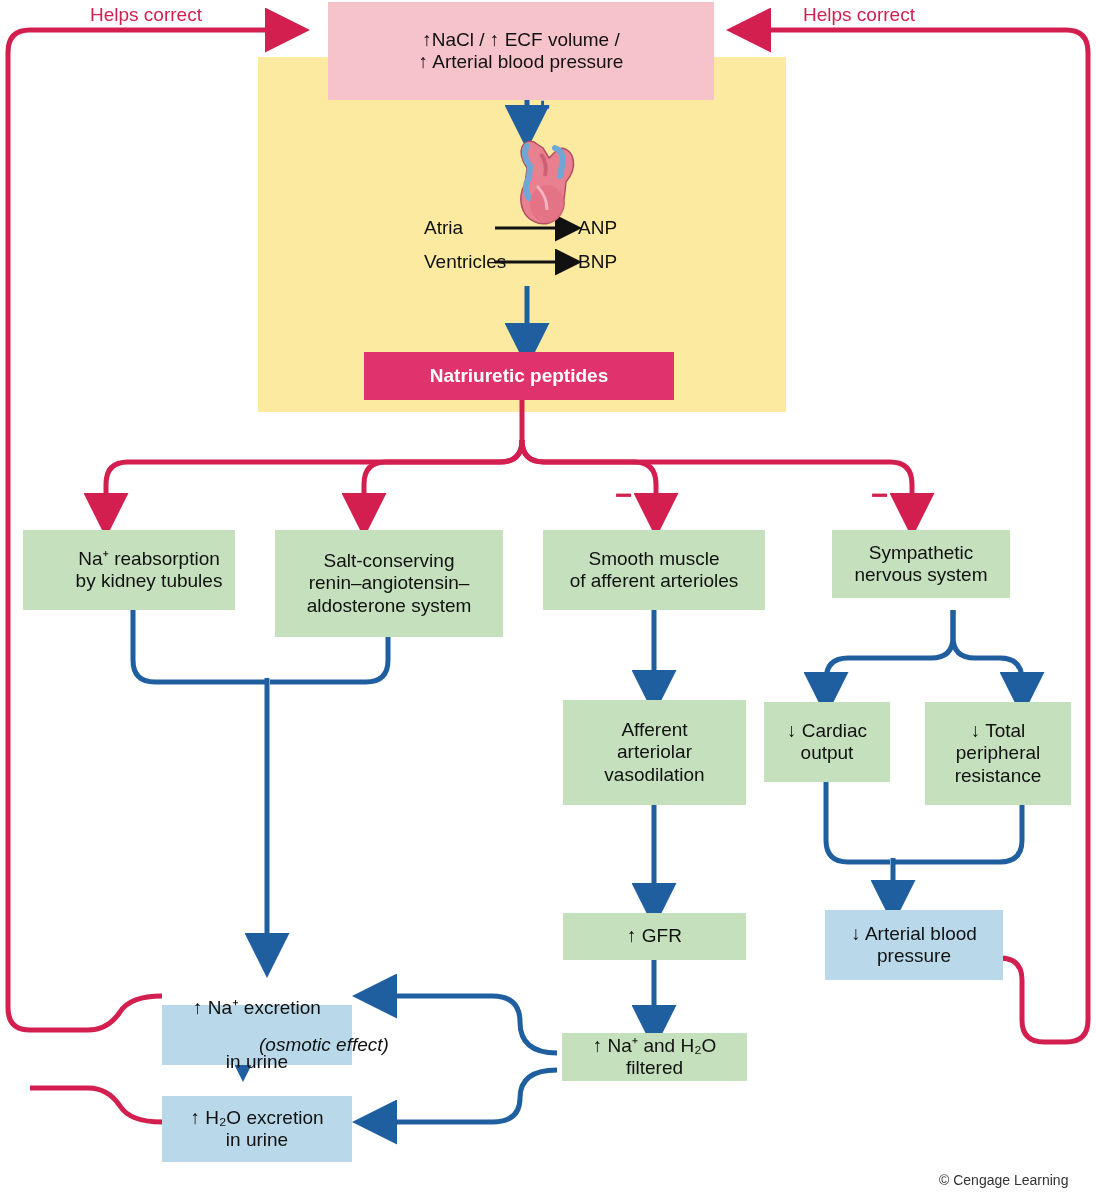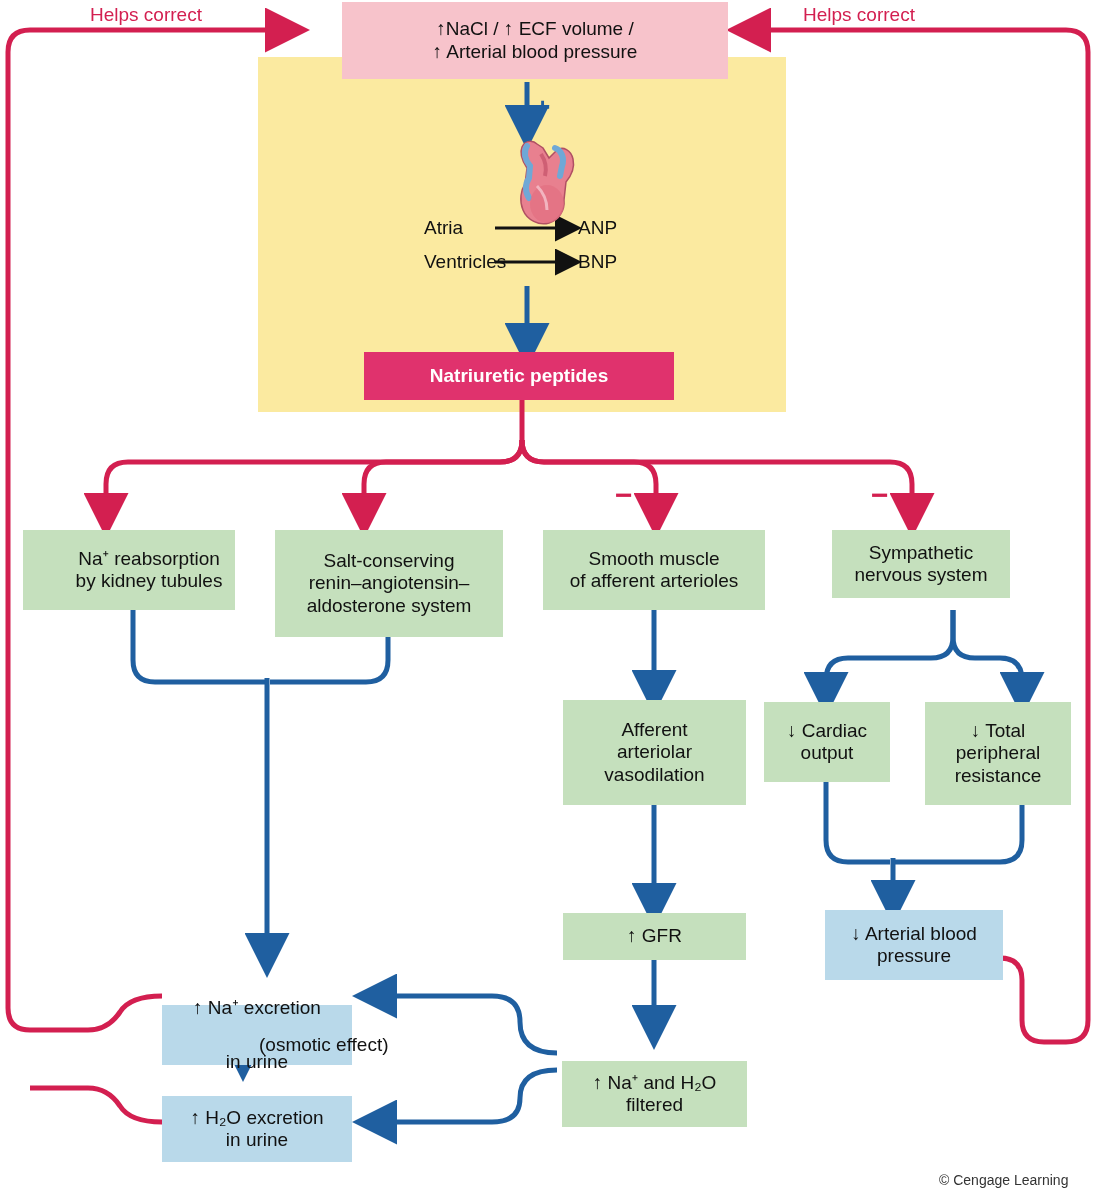--- a/index.html
+++ b/index.html
@@ -159,21 +159,21 @@
     <path d="M42 8 C38 14 40 22 45 28 L44 40 C40 46 40 54 44 60" fill="none" stroke="#6fa8d6" stroke-width="6" stroke-linecap="round"></path>
     <path d="M70 10 C76 12 80 20 77 28 L75 38" fill="none" stroke="#6fa8d6" stroke-width="6" stroke-linecap="round"></path>
     <path d="M56 16 C60 22 62 30 60 38" fill="none" stroke="#cf5f74" stroke-width="4"></path>
     <ellipse cx="62" cy="66" rx="17" ry="19" fill="#e37082" opacity="0.75"></ellipse>
     <path d="M52 48 C58 54 62 62 62 72" fill="none" stroke="#f2b4bf" stroke-width="3"></path>
   </svg>
 
   <div class="label" style="left:90px; top:4px;">Helps correct</div>
   <div class="label" style="left:803px; top:4px;">Helps correct</div>
 
-  <div class="node pink" style="left:342px; top:2px; width:386px; height:77px; flex-direction:column;">
+  <div class="node pink" style="left:328px; top:2px; width:386px; height:98px; flex-direction:column;">
     <div>↑NaCl / ↑ ECF volume /</div>
     <div>↑ Arterial blood pressure</div>
   </div>
 
   <div class="signplus" style="left:535px; top:92px;">+</div>
 
   <div class="plainlabel" style="left:424px; top:217px;">Atria</div>
   <div class="plainlabel" style="left:424px; top:251px;">Ventricles</div>
   <div class="plainlabel" style="left:578px; top:217px;">ANP</div>
   <div class="plainlabel" style="left:578px; top:251px;">BNP</div>
@@ -235,22 +235,22 @@
   <div class="node blue" style="left:162px; top:1005px; width:190px; height:60px; flex-direction:column;gap:32px;">
     <div>↑ Na⁺ excretion</div>
     <div>in urine</div>
   </div>
 
   <div class="node blue" style="left:162px; top:1096px; width:190px; height:66px; flex-direction:column;">
     <div>↑ H₂O excretion</div>
     <div>in urine</div>
   </div>
 
-  <div class="node green" style="left:562px; top:1033px; width:185px; height:66px; flex-direction:column;margin-top:28px;">
+  <div class="node green" style="left:562px; top:1033px; width:185px; height:48px; flex-direction:column;">
     <div>↑ Na⁺ and H₂O</div>
     <div>filtered</div>
   </div>
 
-  <div class="plainlabel" style="left:259px; top:1034px;">(osmotic effect)</div>
+  <div class="plainlabel" style="left:259px; top:1034px;font-style:italic;">(osmotic effect)</div>
 
   <div class="copyright" style="left:905px; top:1172px;">© Cengage Learning</div>
 
 </div>
 
 </body></html>

